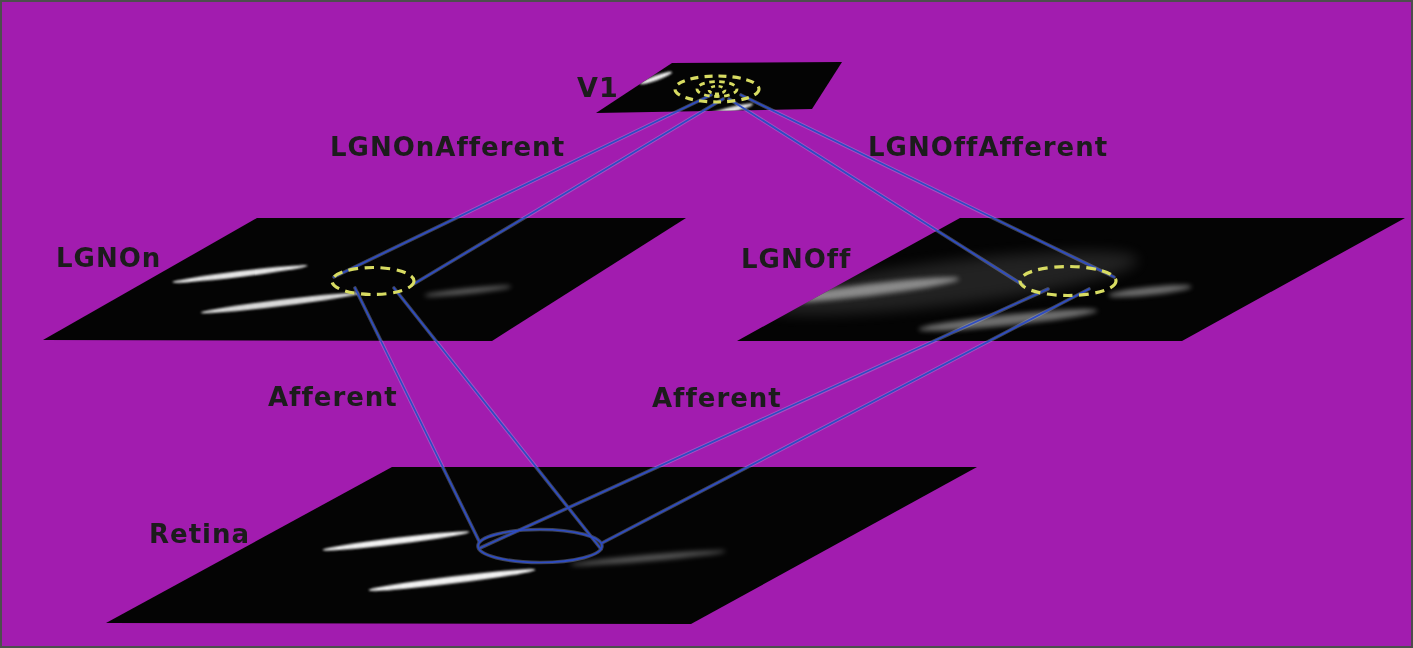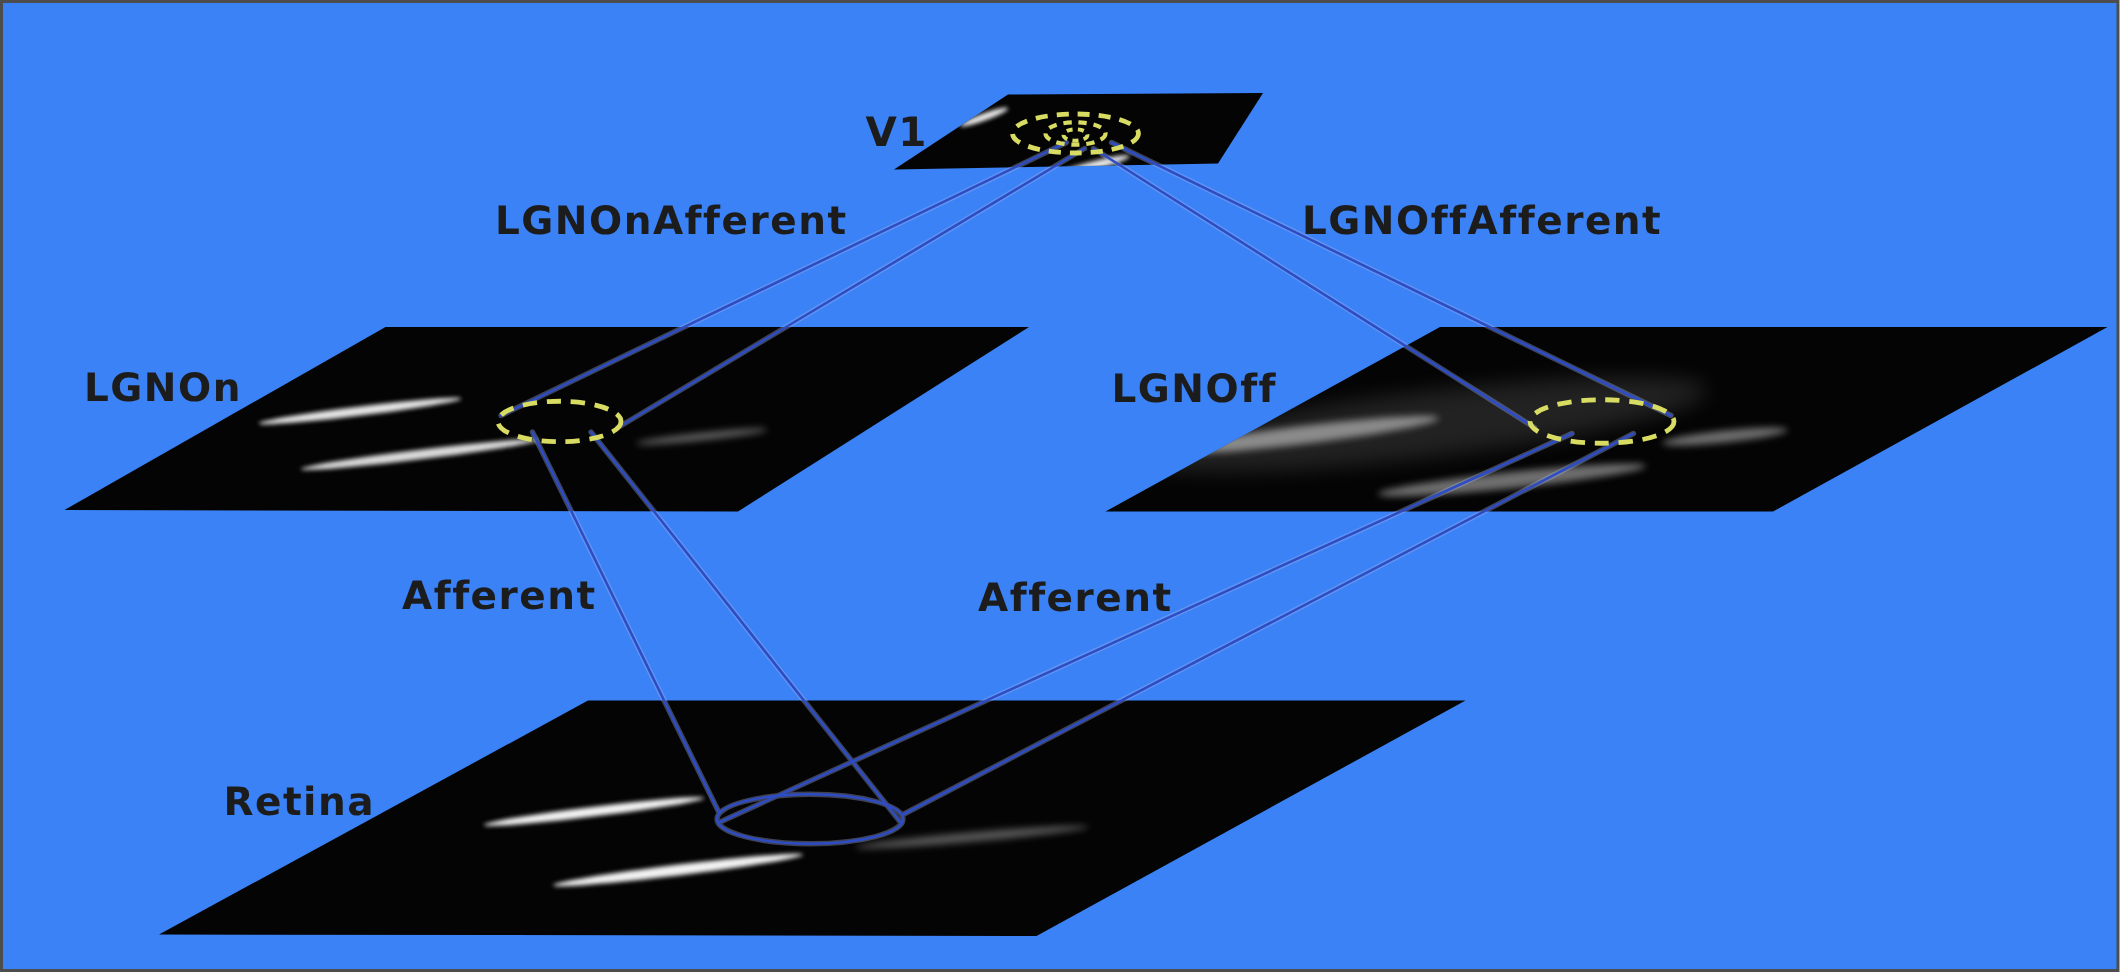--- a/index.html
+++ b/index.html
@@ -6,21 +6,21 @@
     margin: 0;
     padding: 0;
     background: #ffffff;
   }
   .figure-frame {
     position: relative;
     width: 1409px;
     height: 644px;
     margin: 0;
     border: 2px solid #4d4d4d;
-    background: #3b82f6;
+    background: #a21caf;
     overflow: hidden;
     font-family: "DejaVu Sans", "Liberation Sans", sans-serif;
   }
   svg { display: block; }
   .sheet-label {
     font-family: "DejaVu Sans", "Liberation Sans", sans-serif;
     font-weight: bold;
     font-size: 26px;
     letter-spacing: 1px;
   }

